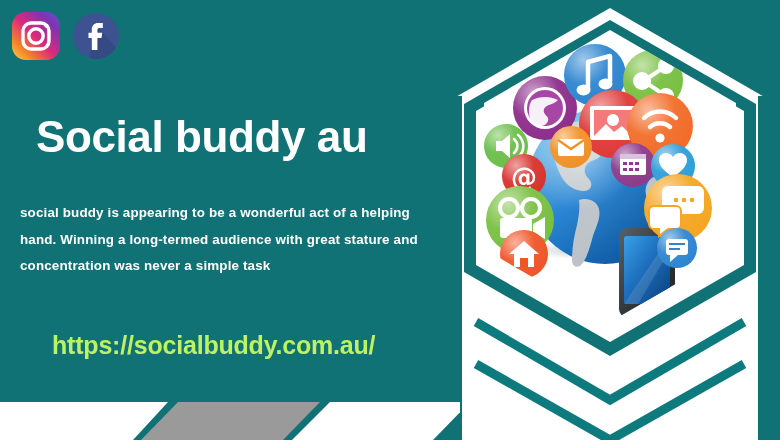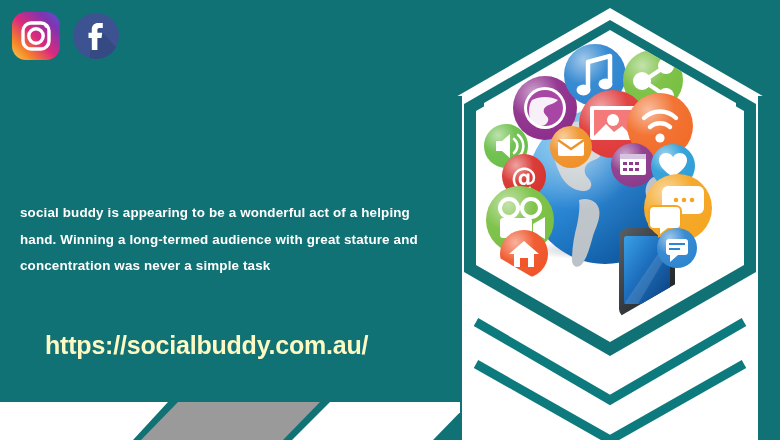--- a/index.html
+++ b/index.html
@@ -55,24 +55,24 @@
     margin: 0;
     color: #ffffff;
     font-size: 13.4px;
     line-height: 26.5px;
     font-weight: 600;
     letter-spacing: 0.15px;
     z-index: 30;
   }
   .url-line {
     position: absolute;
-    left: 45px;
+    left: 52px;
     top: 331px;
     margin: 0;
-    color: #fef9c3;
+    color: #bef264;
     font-size: 25px;
     font-weight: 700;
     letter-spacing: -0.2px;
     z-index: 30;
     white-space: nowrap;
   }
 
   
   .ribbons {
     position: absolute;
@@ -129,20 +129,21 @@
         <circle cx="27" cy="27" r="23" fill="#3c5291"></circle>
         <g clip-path="url(#fbClip)">
           <polygon points="25,14 52,44 52,54 20,54" fill="#34497f" opacity="0.85"></polygon>
         </g>
         <path d="M30.2 19.0h3.6v-5.0h-4.6c-3.9 0-6.4 2.5-6.4 6.4v3.3h-3.3v5.2h3.3V41h5.6V28.9h4.1l0.7-5.2h-4.8v-2.6c0-1.3 0.6-2.1 1.8-2.1z" fill="#ffffff"></path>
       </svg>
     </div>
 
   </div>
 
+  <h1 class="headline">Social buddy au</h1>
 
   <p class="body-copy"> social buddy is appearing to be a wonderful act of a helping hand. Winning a long-termed audience with great stature and concentration was never a simple task</p>
 
   <p class="url-line">https://socialbuddy.com.au/</p>
 
   <div class="ribbons">
     <svg viewBox="0 0 460 48" width="460" height="48" preserveAspectRatio="none" aria-hidden="true">
       <polygon points="0,10 168,10 133,48 0,48" fill="#ffffff"></polygon>
       <polygon points="178,10 320,10 283,48 141,48" fill="#9a9a9a"></polygon>
       <polygon points="330,10 470,10 433,48 292,48" fill="#ffffff"></polygon>

